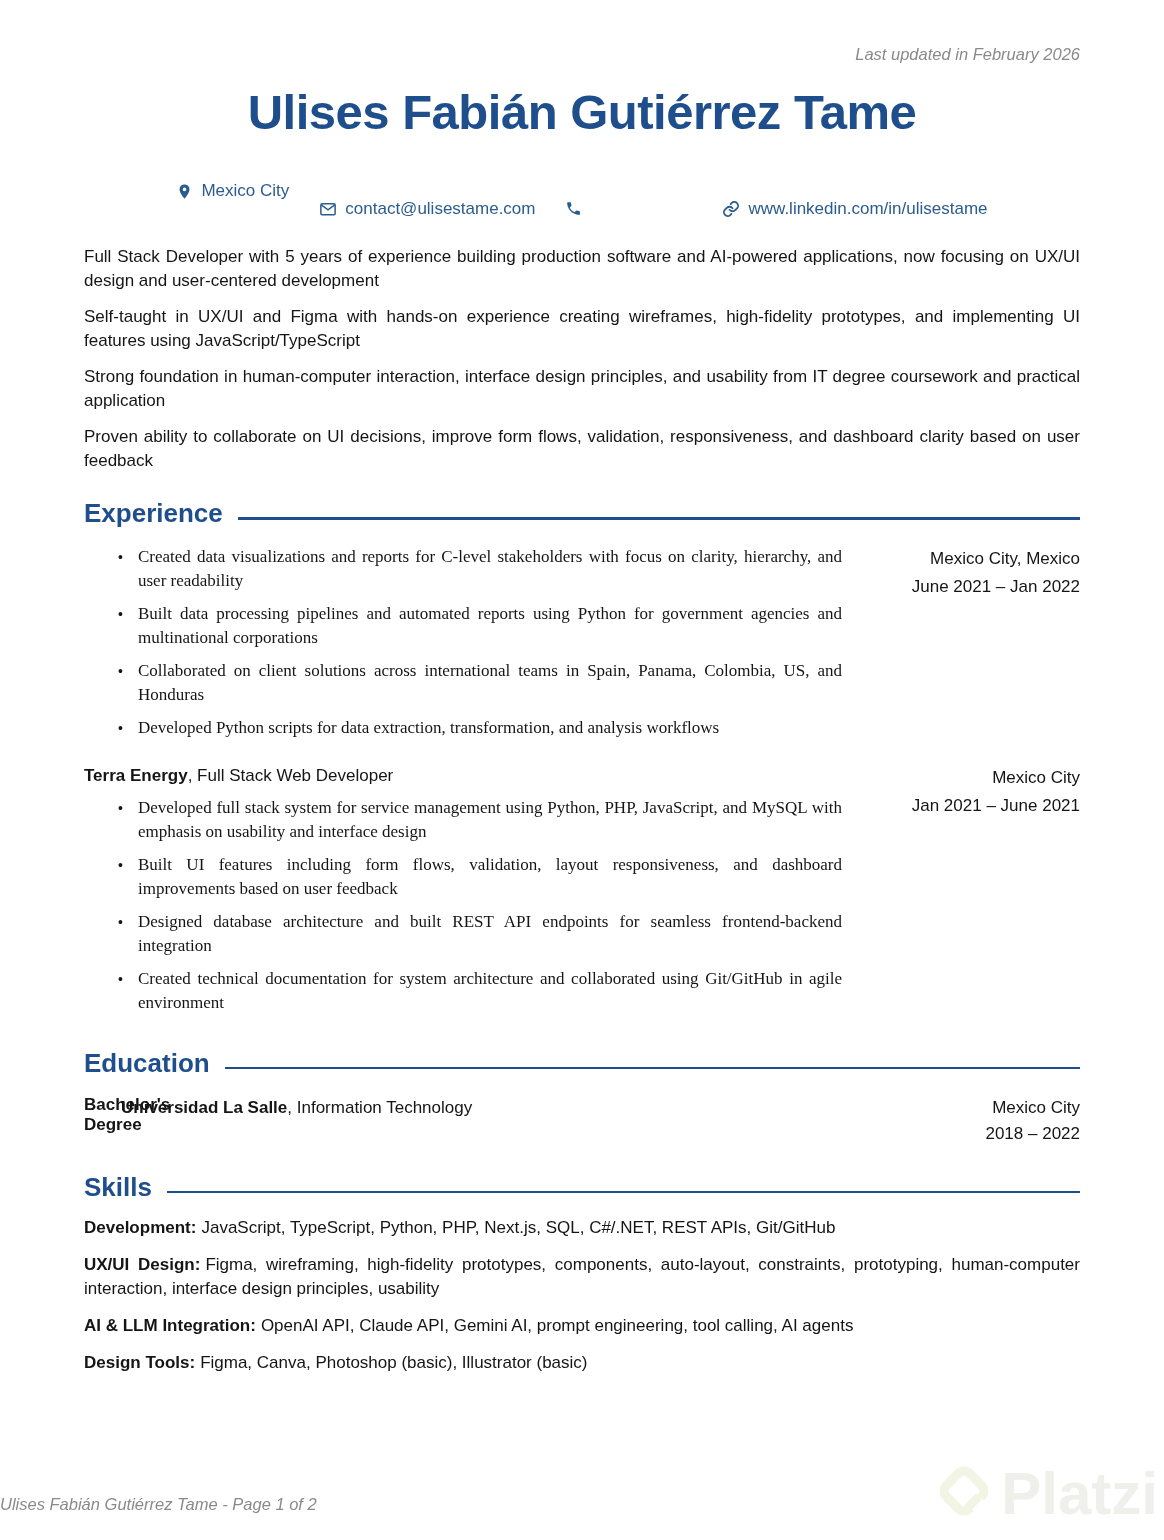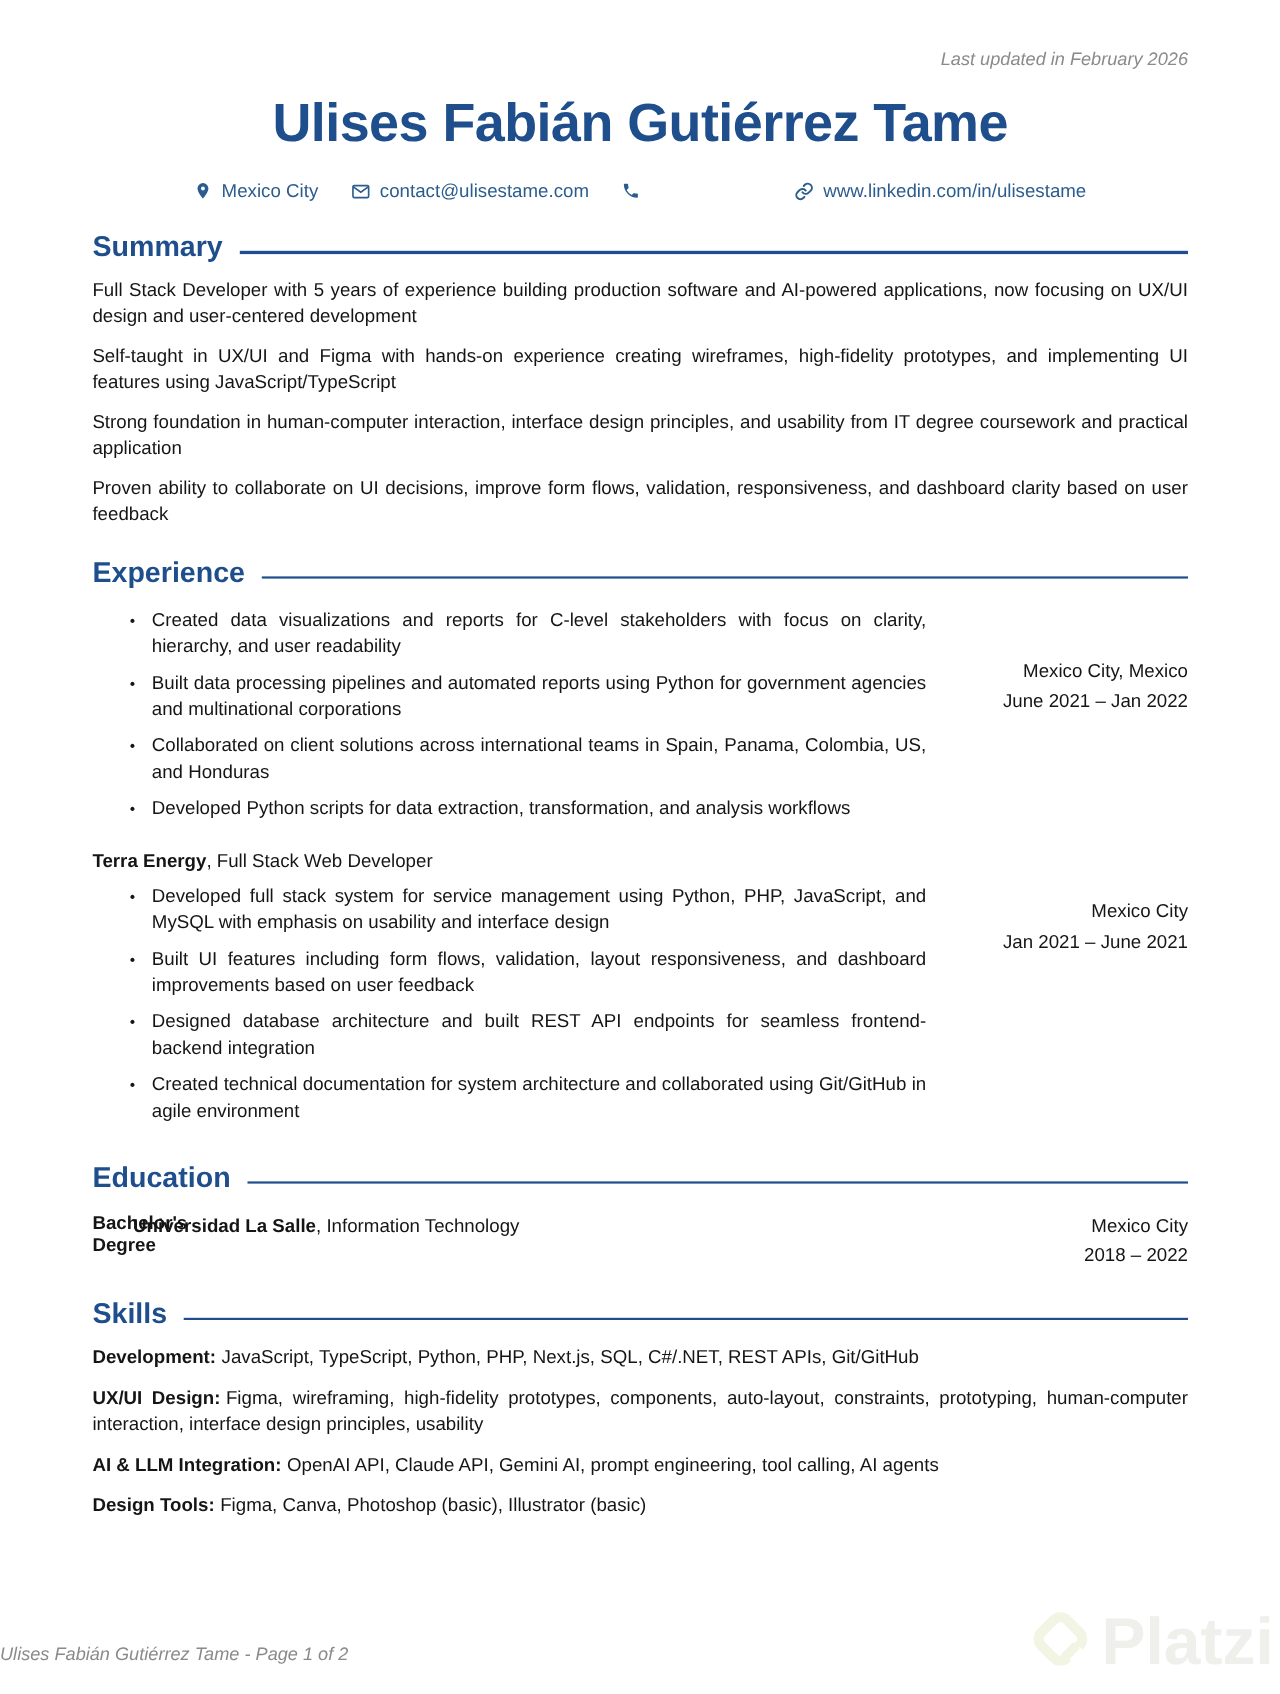--- a/index.html
+++ b/index.html
@@ -34,21 +34,21 @@
   .contact-row {
     margin-top: 24px;
     display: flex;
     justify-content: center;
     align-items: center;
     color: #2B5C8E;
     font-size: 17px;
   }
   .contact-item { display: flex; align-items: center; }
   .contact-item .ico { display: inline-flex; margin-right: 8px; }
-  .contact-item + .contact-item { margin-left: 30px; }
+  .contact-item + .contact-item { margin-left: 30px; margin-top: 35px; }
   .contact-item.wide-gap { margin-left: 132px; }
   .ico svg { display: block; }
 
   .section { margin-top: 26px; }
   .sec-head {
     display: flex;
     align-items: center;
     color: #1F4E8C;
     font-size: 26px;
     font-weight: bold;
@@ -72,37 +72,37 @@
   .job + .job { margin-top: 24px; }
   .job-titleline { font-size: 17px; line-height: 24px; }
   .job-company { font-weight: bold; }
   .job-right {
     position: absolute;
     top: 0; right: 0;
     width: 240px;
     text-align: right;
     font-size: 17px;
     line-height: 28px;
-    margin-top: 44px;
   }
   .bullets { width: 758px; margin-top: 8px; }
   .bullet { display: flex; margin-top: 9px; }
   .bullet:first-child { margin-top: 0; }
   .bullet .dot {
     width: 20px;
     margin-left: 34px;
     font-size: 14px;
     line-height: 24px;
     flex: none;
   }
   .bullet .btext {
     flex: 1;
     font-size: 17px;
     line-height: 24px;
     text-align: justify;
+    font-family: Liberation Serif, serif;
   }
 
   .edu-item { position: relative; margin-top: 16px; min-height: 52px; }
   .edu-degree {
     position: absolute; left: 0; top: 0;
     width: 100px;
     font-size: 17px; font-weight: bold; line-height: 20px;
   }
   .edu-main {
     margin-left: 37px;
@@ -181,24 +181,20 @@
         <svg width="18" height="18" viewBox="0 0 24 24" fill="none" stroke="#2B5C8E" stroke-width="2.4" stroke-linecap="round">
             <path d="M10 13a5 5 0 0 0 7.54.54l2.5-2.5a5 5 0 0 0-7.07-7.07l-1.4 1.4"></path>
             <path d="M14 11a5 5 0 0 0-7.54-.54l-2.5 2.5a5 5 0 0 0 7.07 7.07l1.4-1.4"></path>
           </svg>
       </span>
       <span>www.linkedin.com/in/ulisestame</span>
     </div>
   </div>
 
   <div class="section">
-    <div class="sec-head">
-      <span>Summary</span>
-      <span class="rule"></span>
-    </div>
     <p class="para">Full Stack Developer with 5 years of experience building production software and AI-powered applications, now focusing on UX/UI design and user-centered development</p>
     <p class="para">Self-taught in UX/UI and Figma with hands-on experience creating wireframes, high-fidelity prototypes, and implementing UI features using JavaScript/TypeScript</p>
     <p class="para">Strong foundation in human-computer interaction, interface design principles, and usability from IT degree coursework and practical application</p>
     <p class="para">Proven ability to collaborate on UI decisions, improve form flows, validation, responsiveness, and dashboard clarity based on user feedback</p>
   </div>
 
   <div class="section">
     <div class="sec-head">
       <span>Experience</span>
       <span class="rule"></span>

